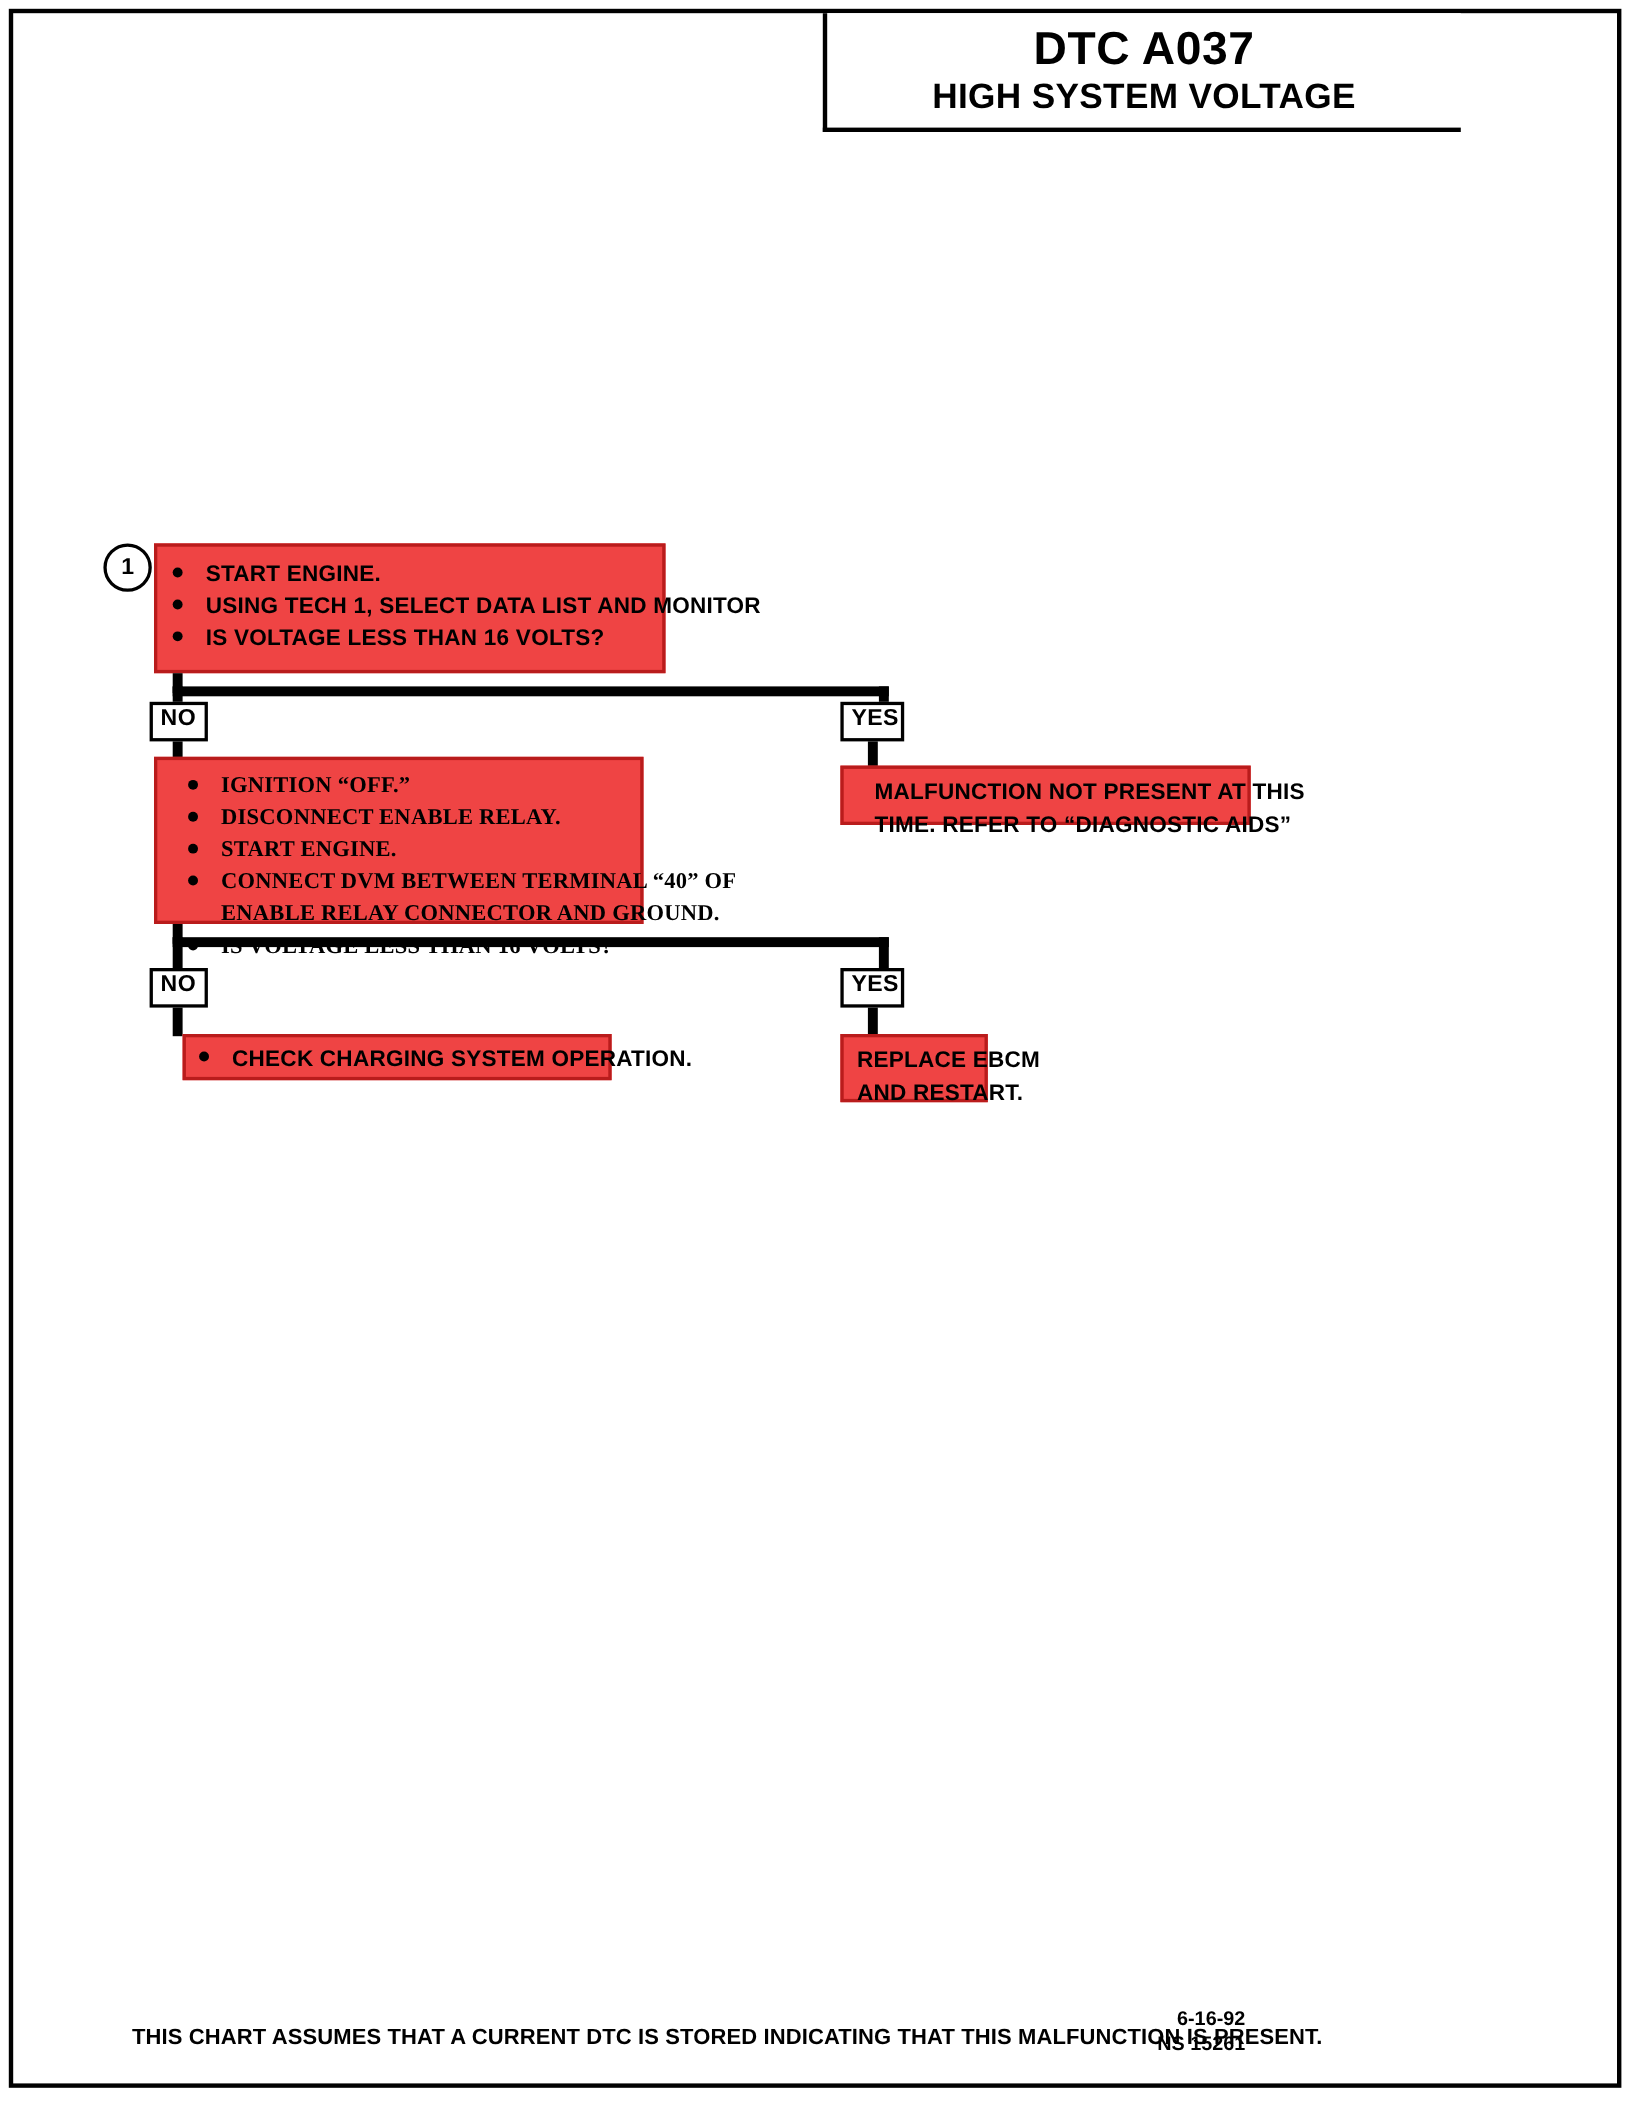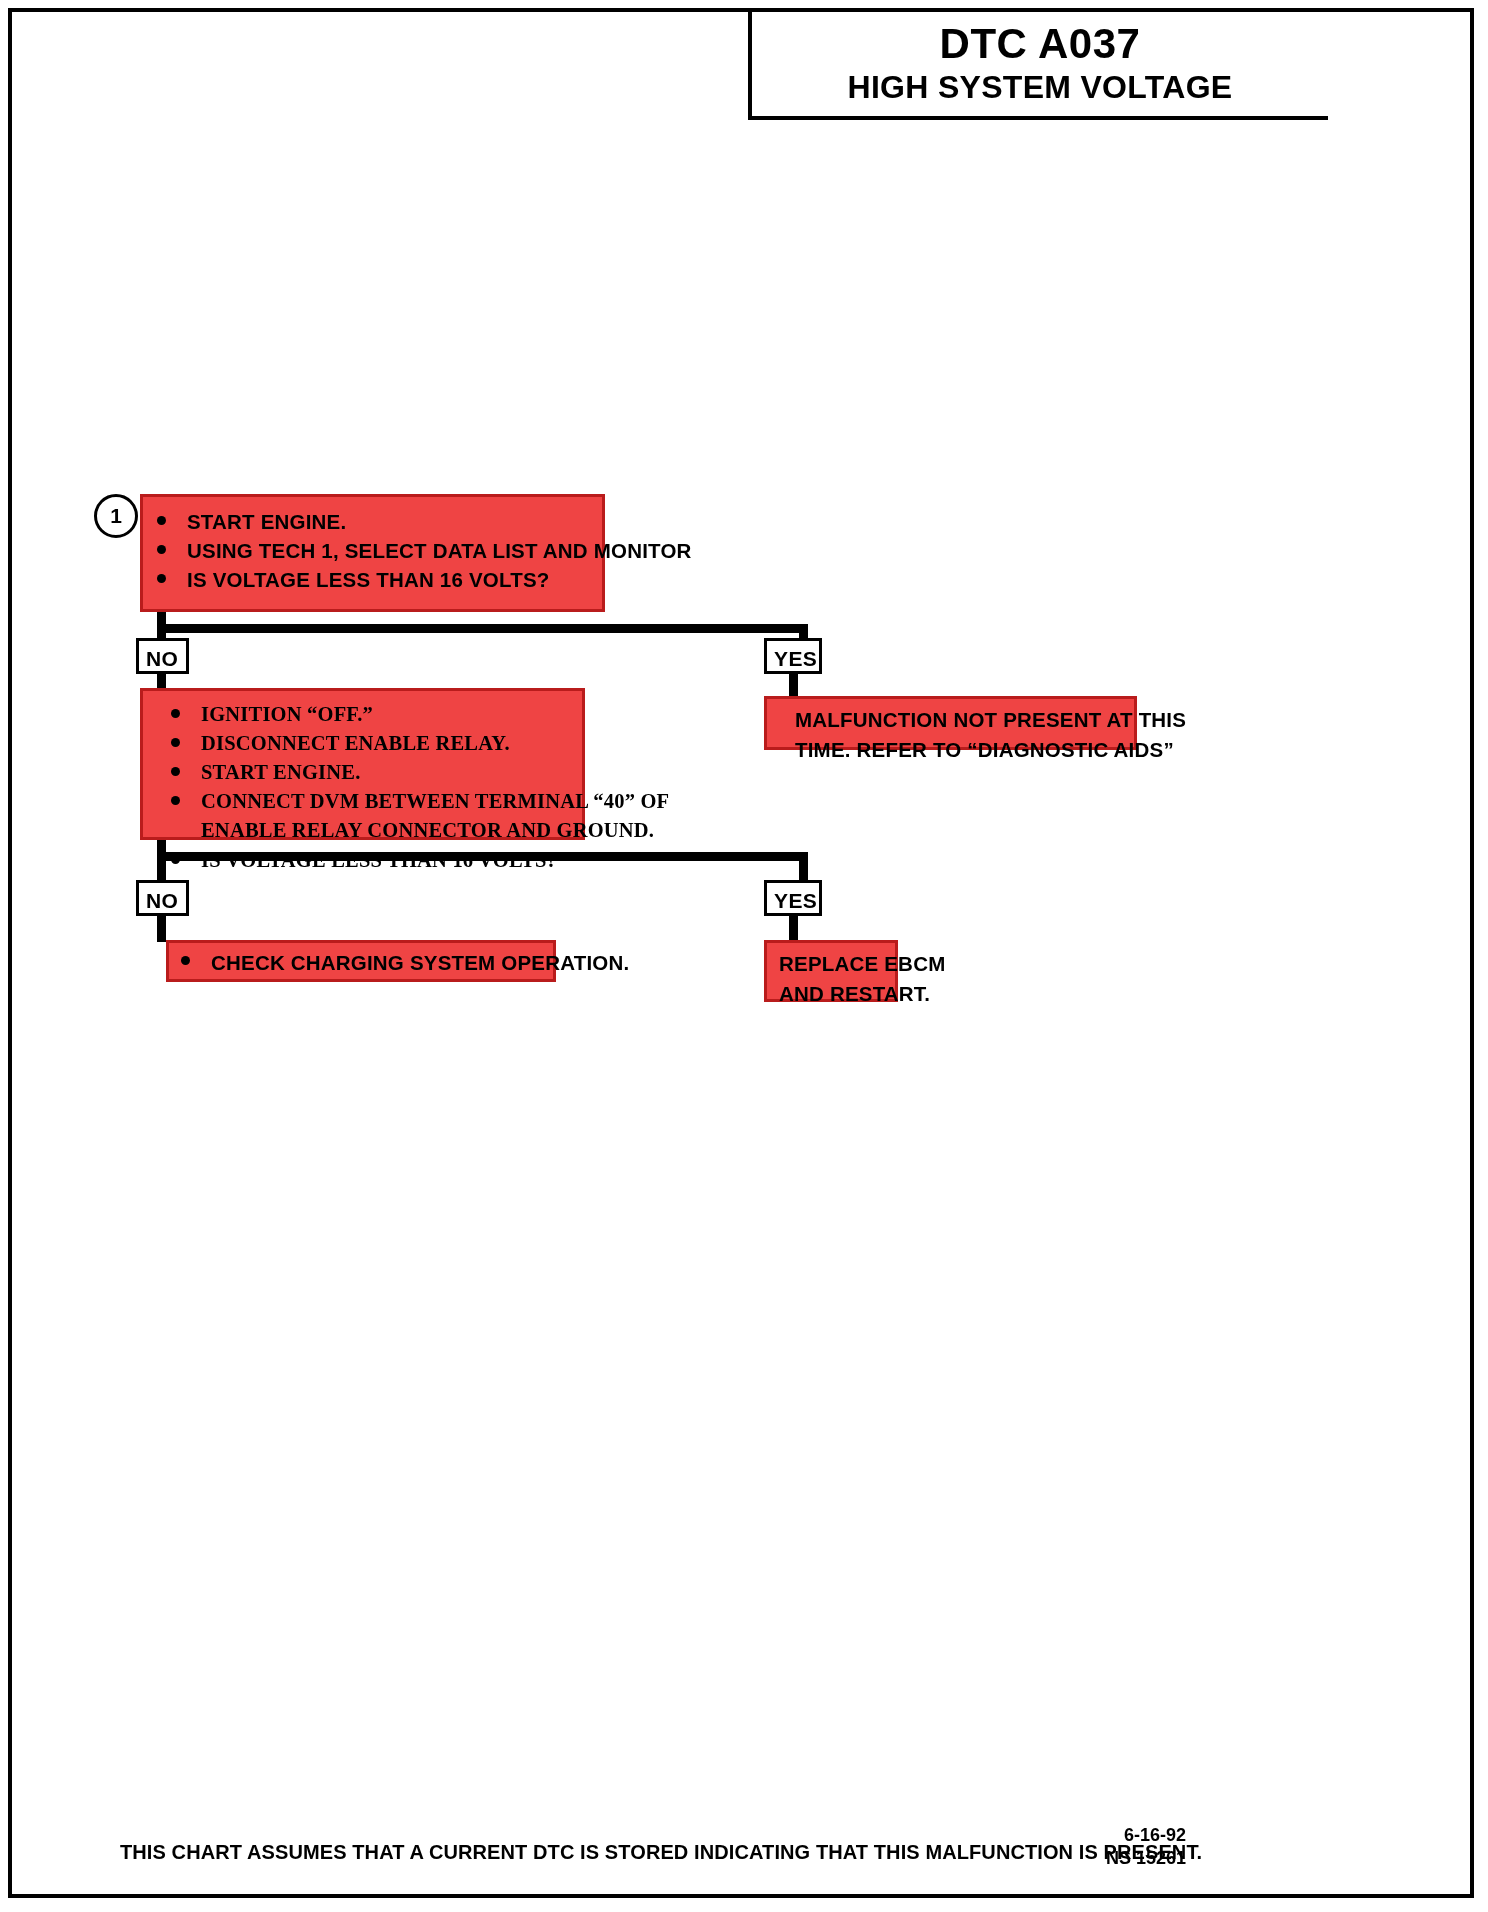--- a/index.html
+++ b/index.html
@@ -121,21 +121,21 @@
     color: #000;
     background: #fff;
   }
   
   .branch-box {
     position: absolute;
     border: 3px solid #000;
     box-sizing: border-box;
     background: #fff;
     display: flex;
-    align-items: flex-end;
+    align-items: flex-start;
     justify-content: flex-start;
     padding-left: 7px;
     font-size: 21px;
     font-weight: bold;
     letter-spacing: 0.4px;
     color: #000;
   }
   
   .conn {
     position: absolute;
@@ -269,18 +269,18 @@
   </div>
 
   <div class="box" style="left:764px; top:940px; width:134px; height:62px;">
     <div class="box-inner" style="padding:6px 8px 6px 12px;">
       <div class="plain-line">REPLACE EBCM</div>
       <div class="plain-line">AND RESTART.</div>
     </div>
   </div>
 
   <div class="footer-note" style="left:120px; top:1841px;">THIS CHART ASSUMES THAT A CURRENT DTC IS STORED INDICATING THAT THIS MALFUNCTION IS PRESENT.</div>
-  <div class="footer-code" style="left:1106px; top:1824px;">
+  <div class="footer-code" style="left:1052px; top:1824px;">
     <div>6-16-92</div>
     <div>NS 15261</div>
   </div>
 
 </div>
 
 </body></html>

